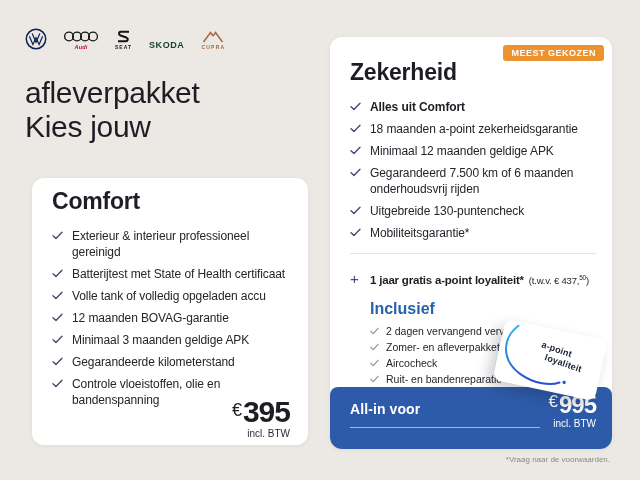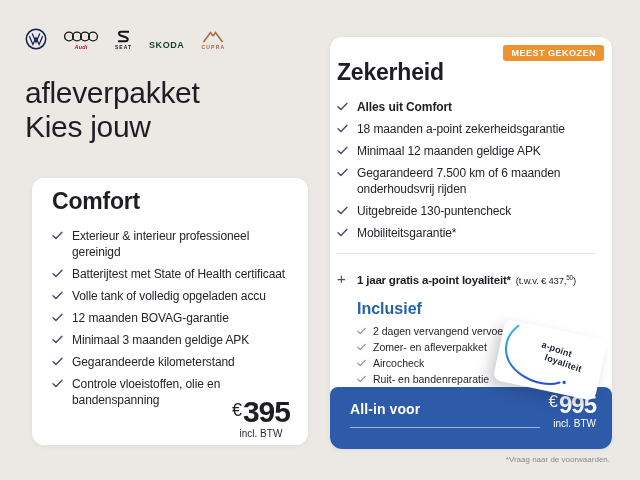--- a/index.html
+++ b/index.html
@@ -18,30 +18,30 @@
   .brand-sub.cupra{color:#A5673B;letter-spacing:1.2px}
   .skoda-word{font-size:9px;font-weight:800;letter-spacing:.6px;color:#123F30;margin-top:6px}
 
   
   .page-title{position:absolute;left:25px;top:76px;font-size:30px;line-height:34px;font-weight:500;color:var(--ink);letter-spacing:-.3px}
   .page-title span{display:block}
 
   
   .card{position:absolute;background:#fff;border-radius:12px;box-shadow:0 1px 5px rgba(30,30,40,.06)}
   .card-comfort{left:32px;top:178px;width:276px;height:267px;padding:10px 16px 12px 20px}
-  .card-zekerheid{left:330px;top:37px;width:282px;height:412px;padding:22px 16px 0 7px}
+  .card-zekerheid{left:330px;top:37px;width:282px;height:412px;padding:22px 16px 0 20px}
   .card h2{font-size:23px;font-weight:700;color:var(--ink);letter-spacing:-.2px}
 
   ul.checklist{list-style:none;margin-top:13px}
   ul.checklist li{position:relative;padding-left:20px;margin-bottom:6px;font-size:12px;line-height:16px;letter-spacing:-.1px;color:var(--text)}
   ul.checklist li.strong{font-weight:700;color:var(--ink)}
   .check{position:absolute;left:0;top:3px;width:11px;height:9px;fill:none;stroke:var(--check);stroke-width:1.5;stroke-linecap:round;stroke-linejoin:round}
 
   
-  .price{position:absolute;right:18px;bottom:6px;text-align:center;color:var(--ink)}
+  .price{position:absolute;right:18px;bottom:6px;text-align:right;color:var(--ink)}
   .price .euro{font-size:18px;font-weight:400;vertical-align:6px;margin-right:1px}
   .price .num{font-size:30px;font-weight:700;letter-spacing:-1px}
   .price .note{font-size:10px;color:#2A2A32;margin-top:-1px}
 
   
   .badge{position:absolute;top:8px;right:8px;background:var(--badge);color:#fff;font-size:9px;font-weight:700;letter-spacing:.5px;padding:3px 8px;border-radius:3px}
   .divider{height:1px;background:var(--divider);margin-top:12px}
   .loyalty-row{display:flex;align-items:baseline;margin-top:16px;white-space:nowrap;letter-spacing:-.2px}
   .plus{width:20px;font-size:15px;color:var(--check);font-weight:500;flex:0 0 20px}
   .loyalty-label{font-size:11.5px;font-weight:700;color:var(--ink)}

